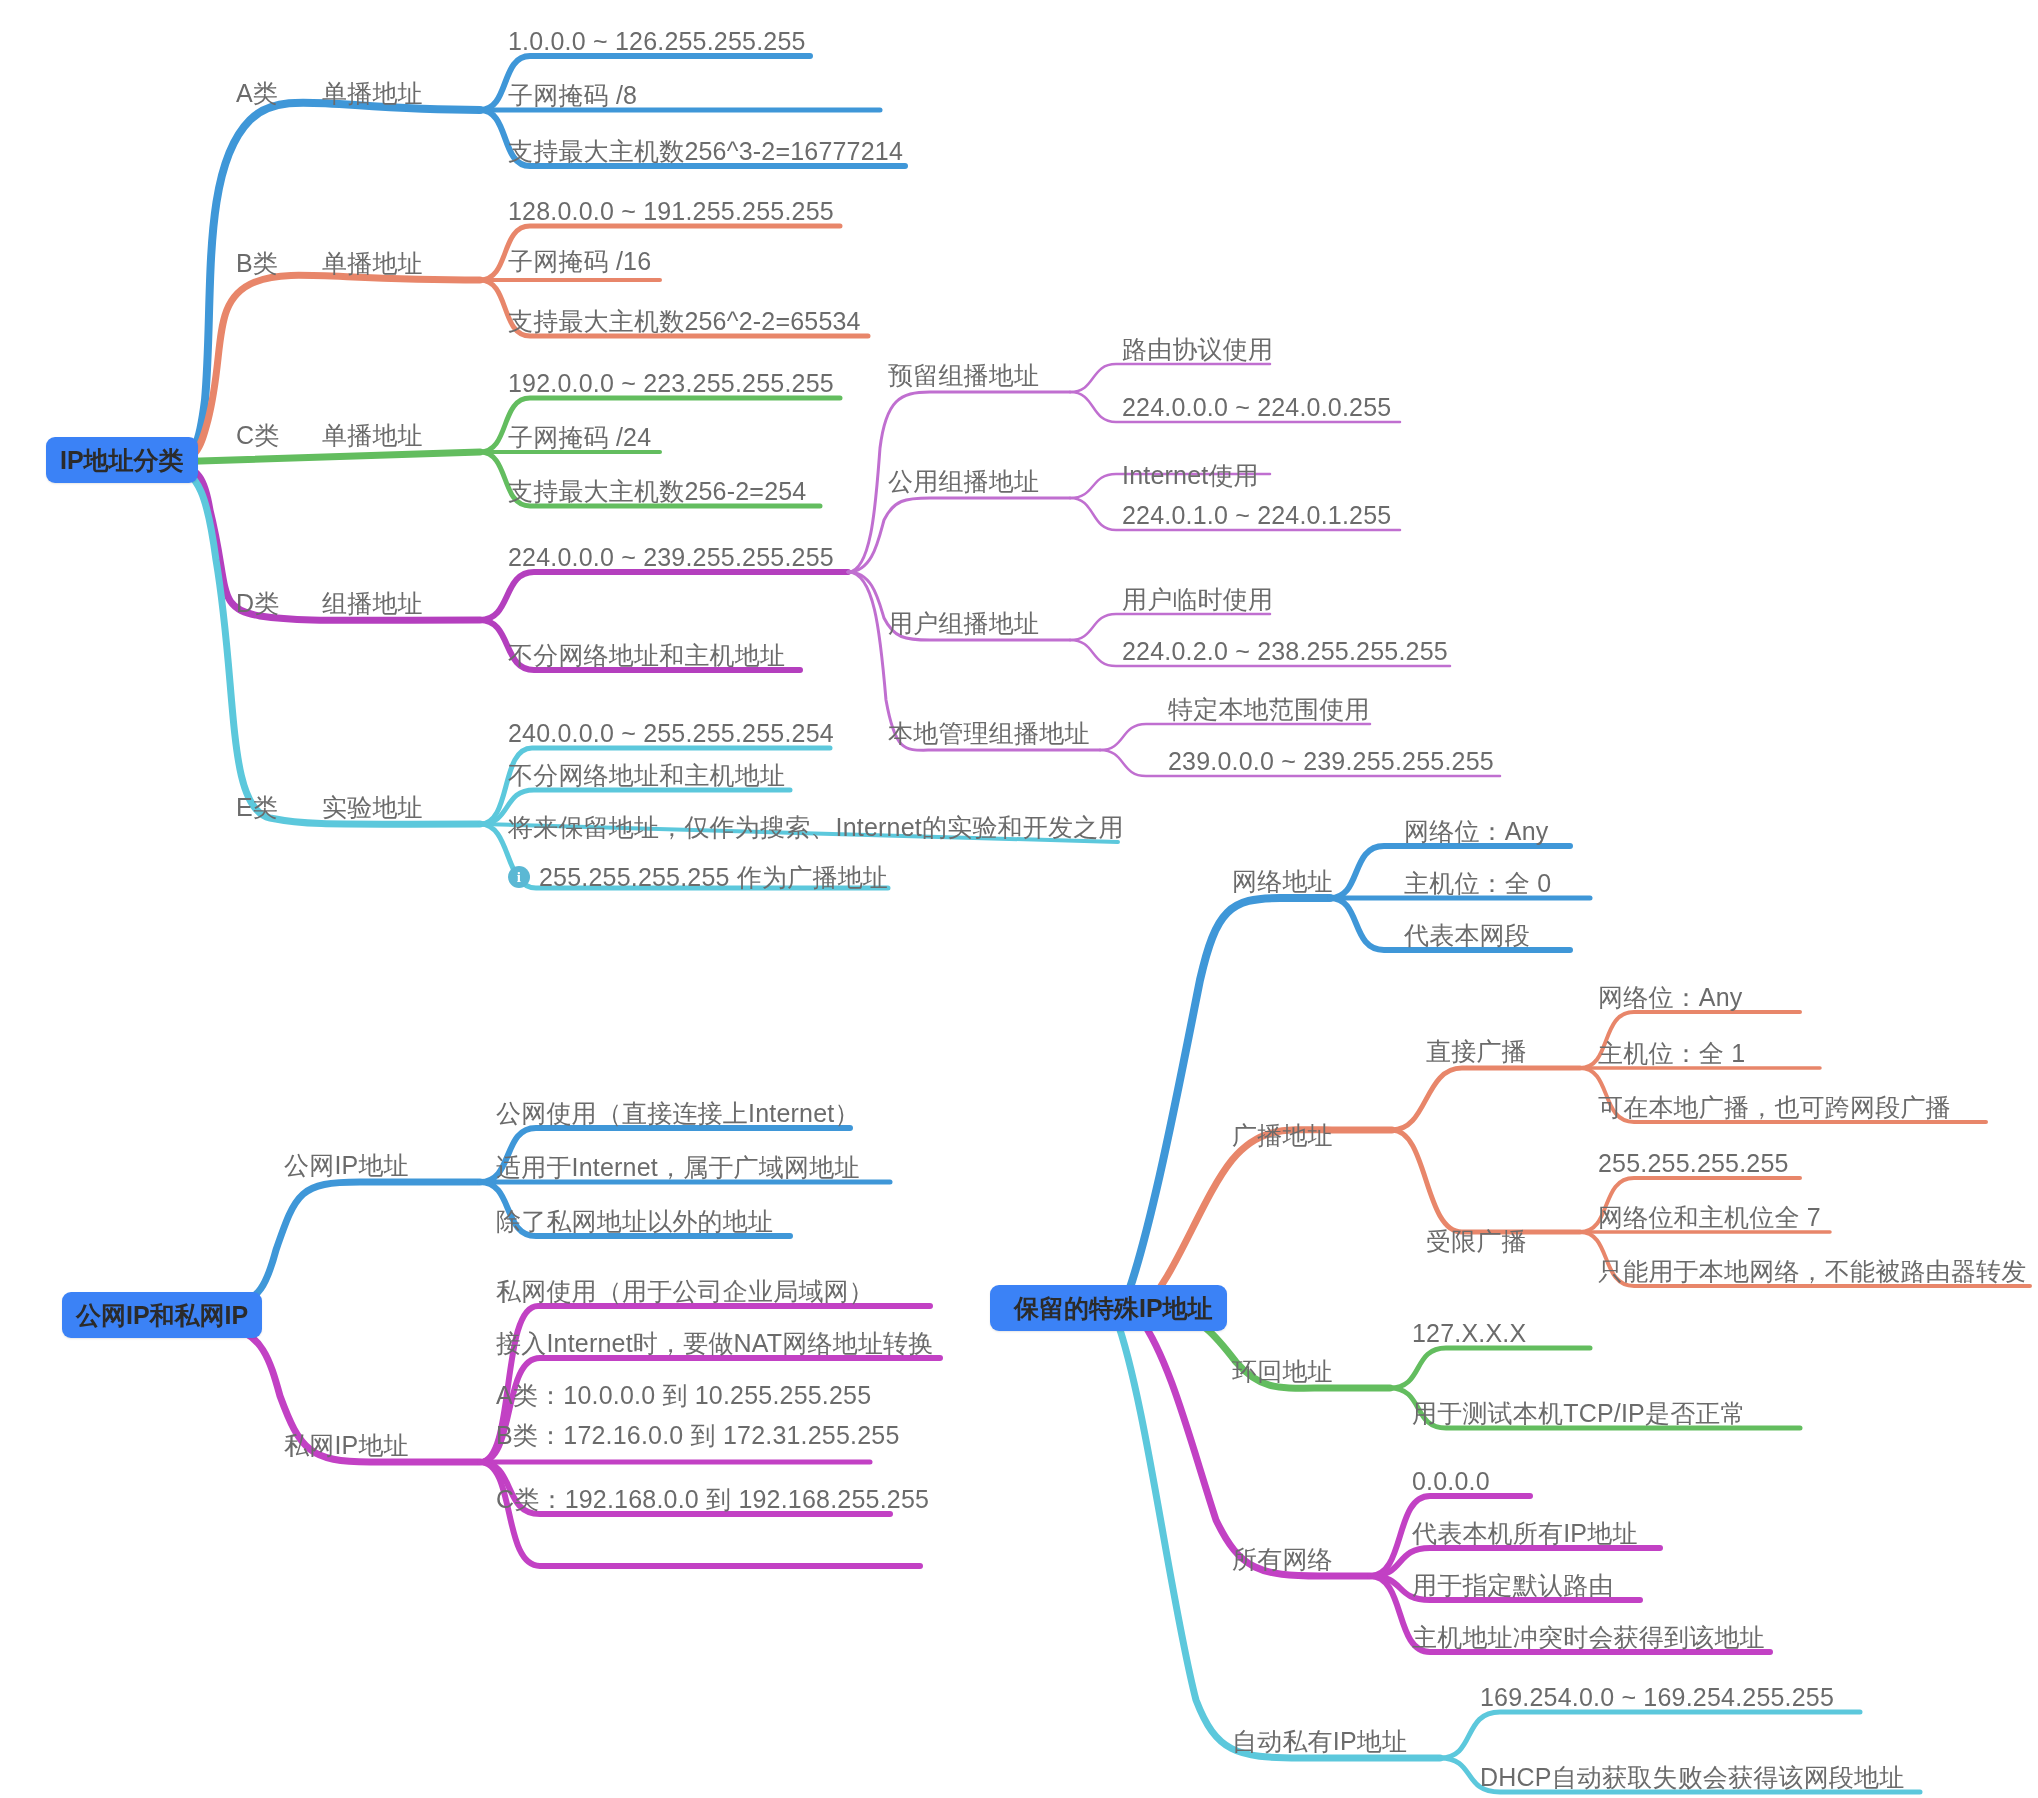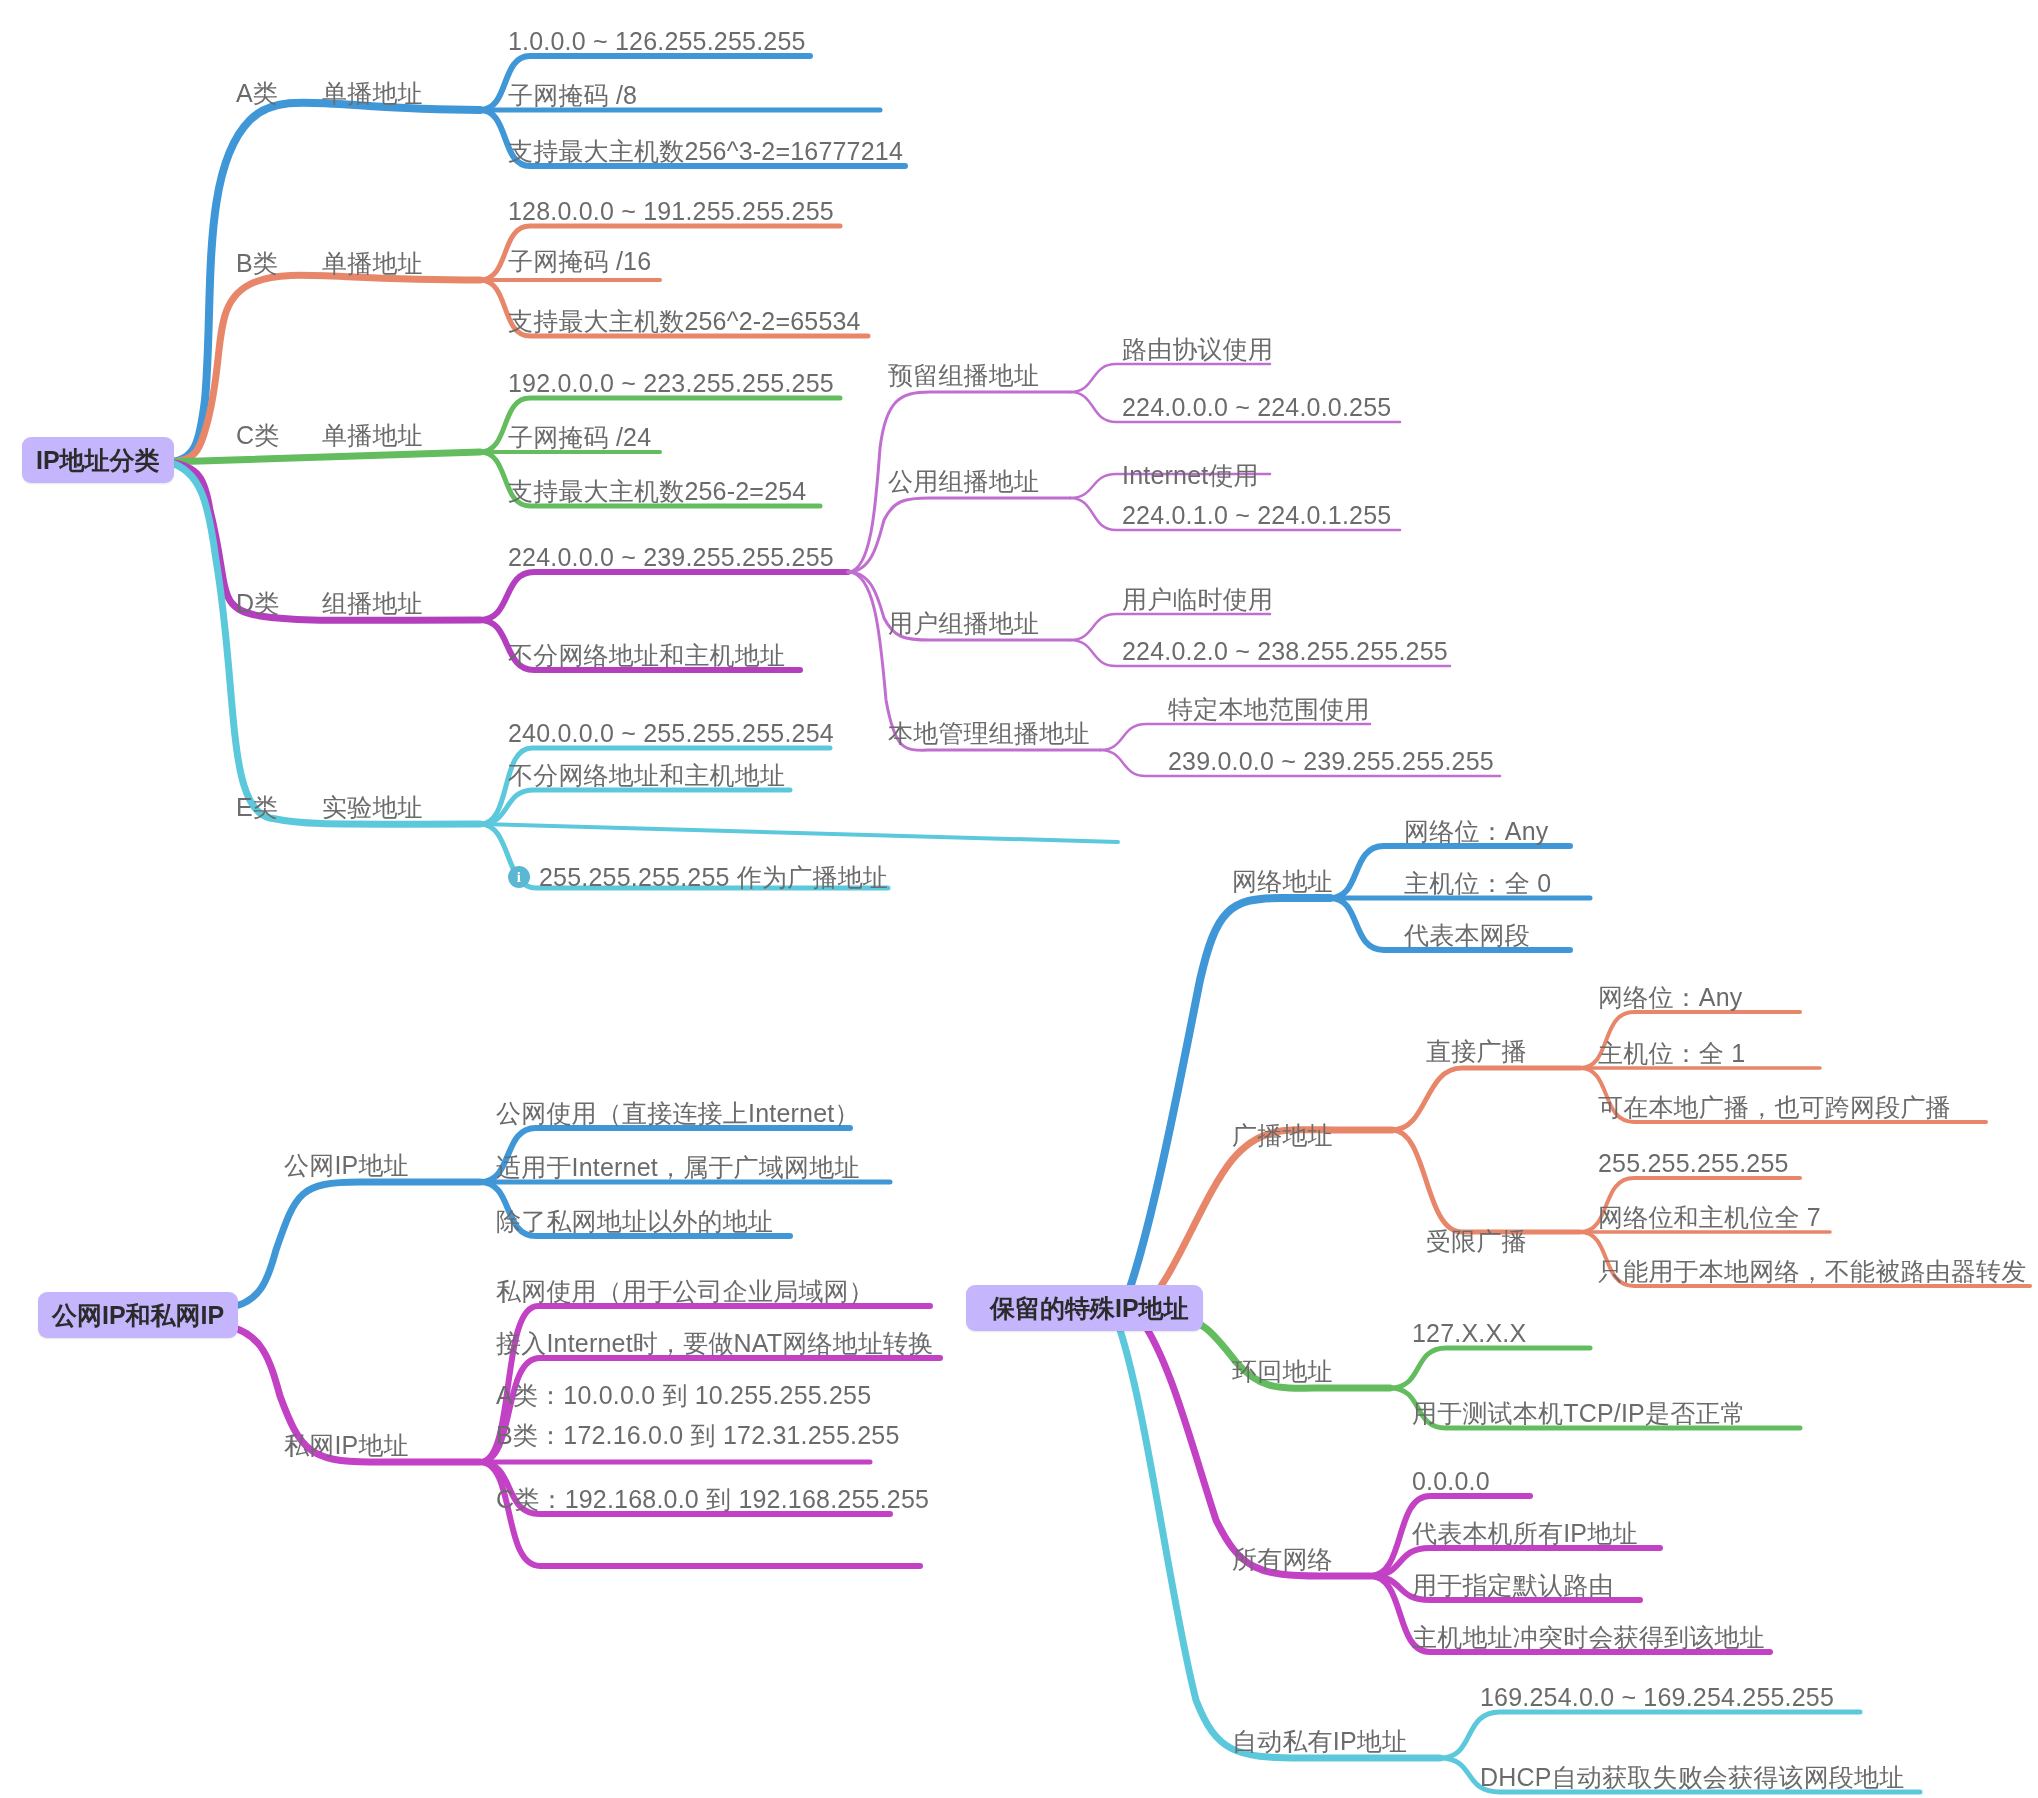--- a/index.html
+++ b/index.html
@@ -28,29 +28,30 @@
     line-height:30px;
     letter-spacing:0.2px;
   }
   
   .leaf{ transform:translateY(-30px); }
   
   .mid{ transform:translateY(-32px); }
 
   .root{
     position:absolute;
-    background:#c4b5fd;
+    background:#3b82f6;
     border-radius:9px;
     color:#2b2b2b;
     font-weight:bold;
     font-size:25px;
     line-height:30px;
     padding:8px 14px;
     white-space:nowrap;
     box-shadow:0 1px 2px rgba(0,0,0,.10);
+    margin-left:24px;
   }
   .info-row{ display:inline-flex; align-items:center; gap:9px; }
   .info-icon{
     display:inline-block;
     width:22px;height:22px;
     border-radius:50%;
     background:#5bb8d4;
     color:#ffffff;
     font-size:15px;
     font-weight:bold;
@@ -205,20 +206,21 @@
   <div class="node leaf" style="left:1122px;top:666px;">224.0.2.0 ~ 238.255.255.255</div>
 
   <div class="node mid" style="left:888px;top:750px;">本地管理组播地址</div>
   <div class="node leaf" style="left:1168px;top:724px;">特定本地范围使用</div>
   <div class="node leaf" style="left:1168px;top:776px;">239.0.0.0 ~ 239.255.255.255</div>
 
   <div class="node mid" style="left:236px;top:824px;">E类</div>
   <div class="node mid" style="left:322px;top:824px;">实验地址</div>
   <div class="node leaf" style="left:508px;top:748px;">240.0.0.0 ~ 255.255.255.254</div>
   <div class="node leaf" style="left:508px;top:790px;">不分网络地址和主机地址</div>
+  <div class="node leaf" style="left:508px;top:842px;">将来保留地址，仅作为搜索、Internet的实验和开发之用</div>
   <div class="node leaf" style="left:508px;top:888px;">
     <span class="info-row">
       <span class="info-icon">i</span>
       <span>255.255.255.255 作为广播地址</span>
     </span>
   </div>
 
   <div class="node mid" style="left:284px;top:1182px;">公网IP地址</div>
   <div class="node leaf" style="left:496px;top:1128px;">公网使用（直接连接上Internet）</div>
   <div class="node leaf" style="left:496px;top:1182px;">适用于Internet，属于广域网地址</div>

